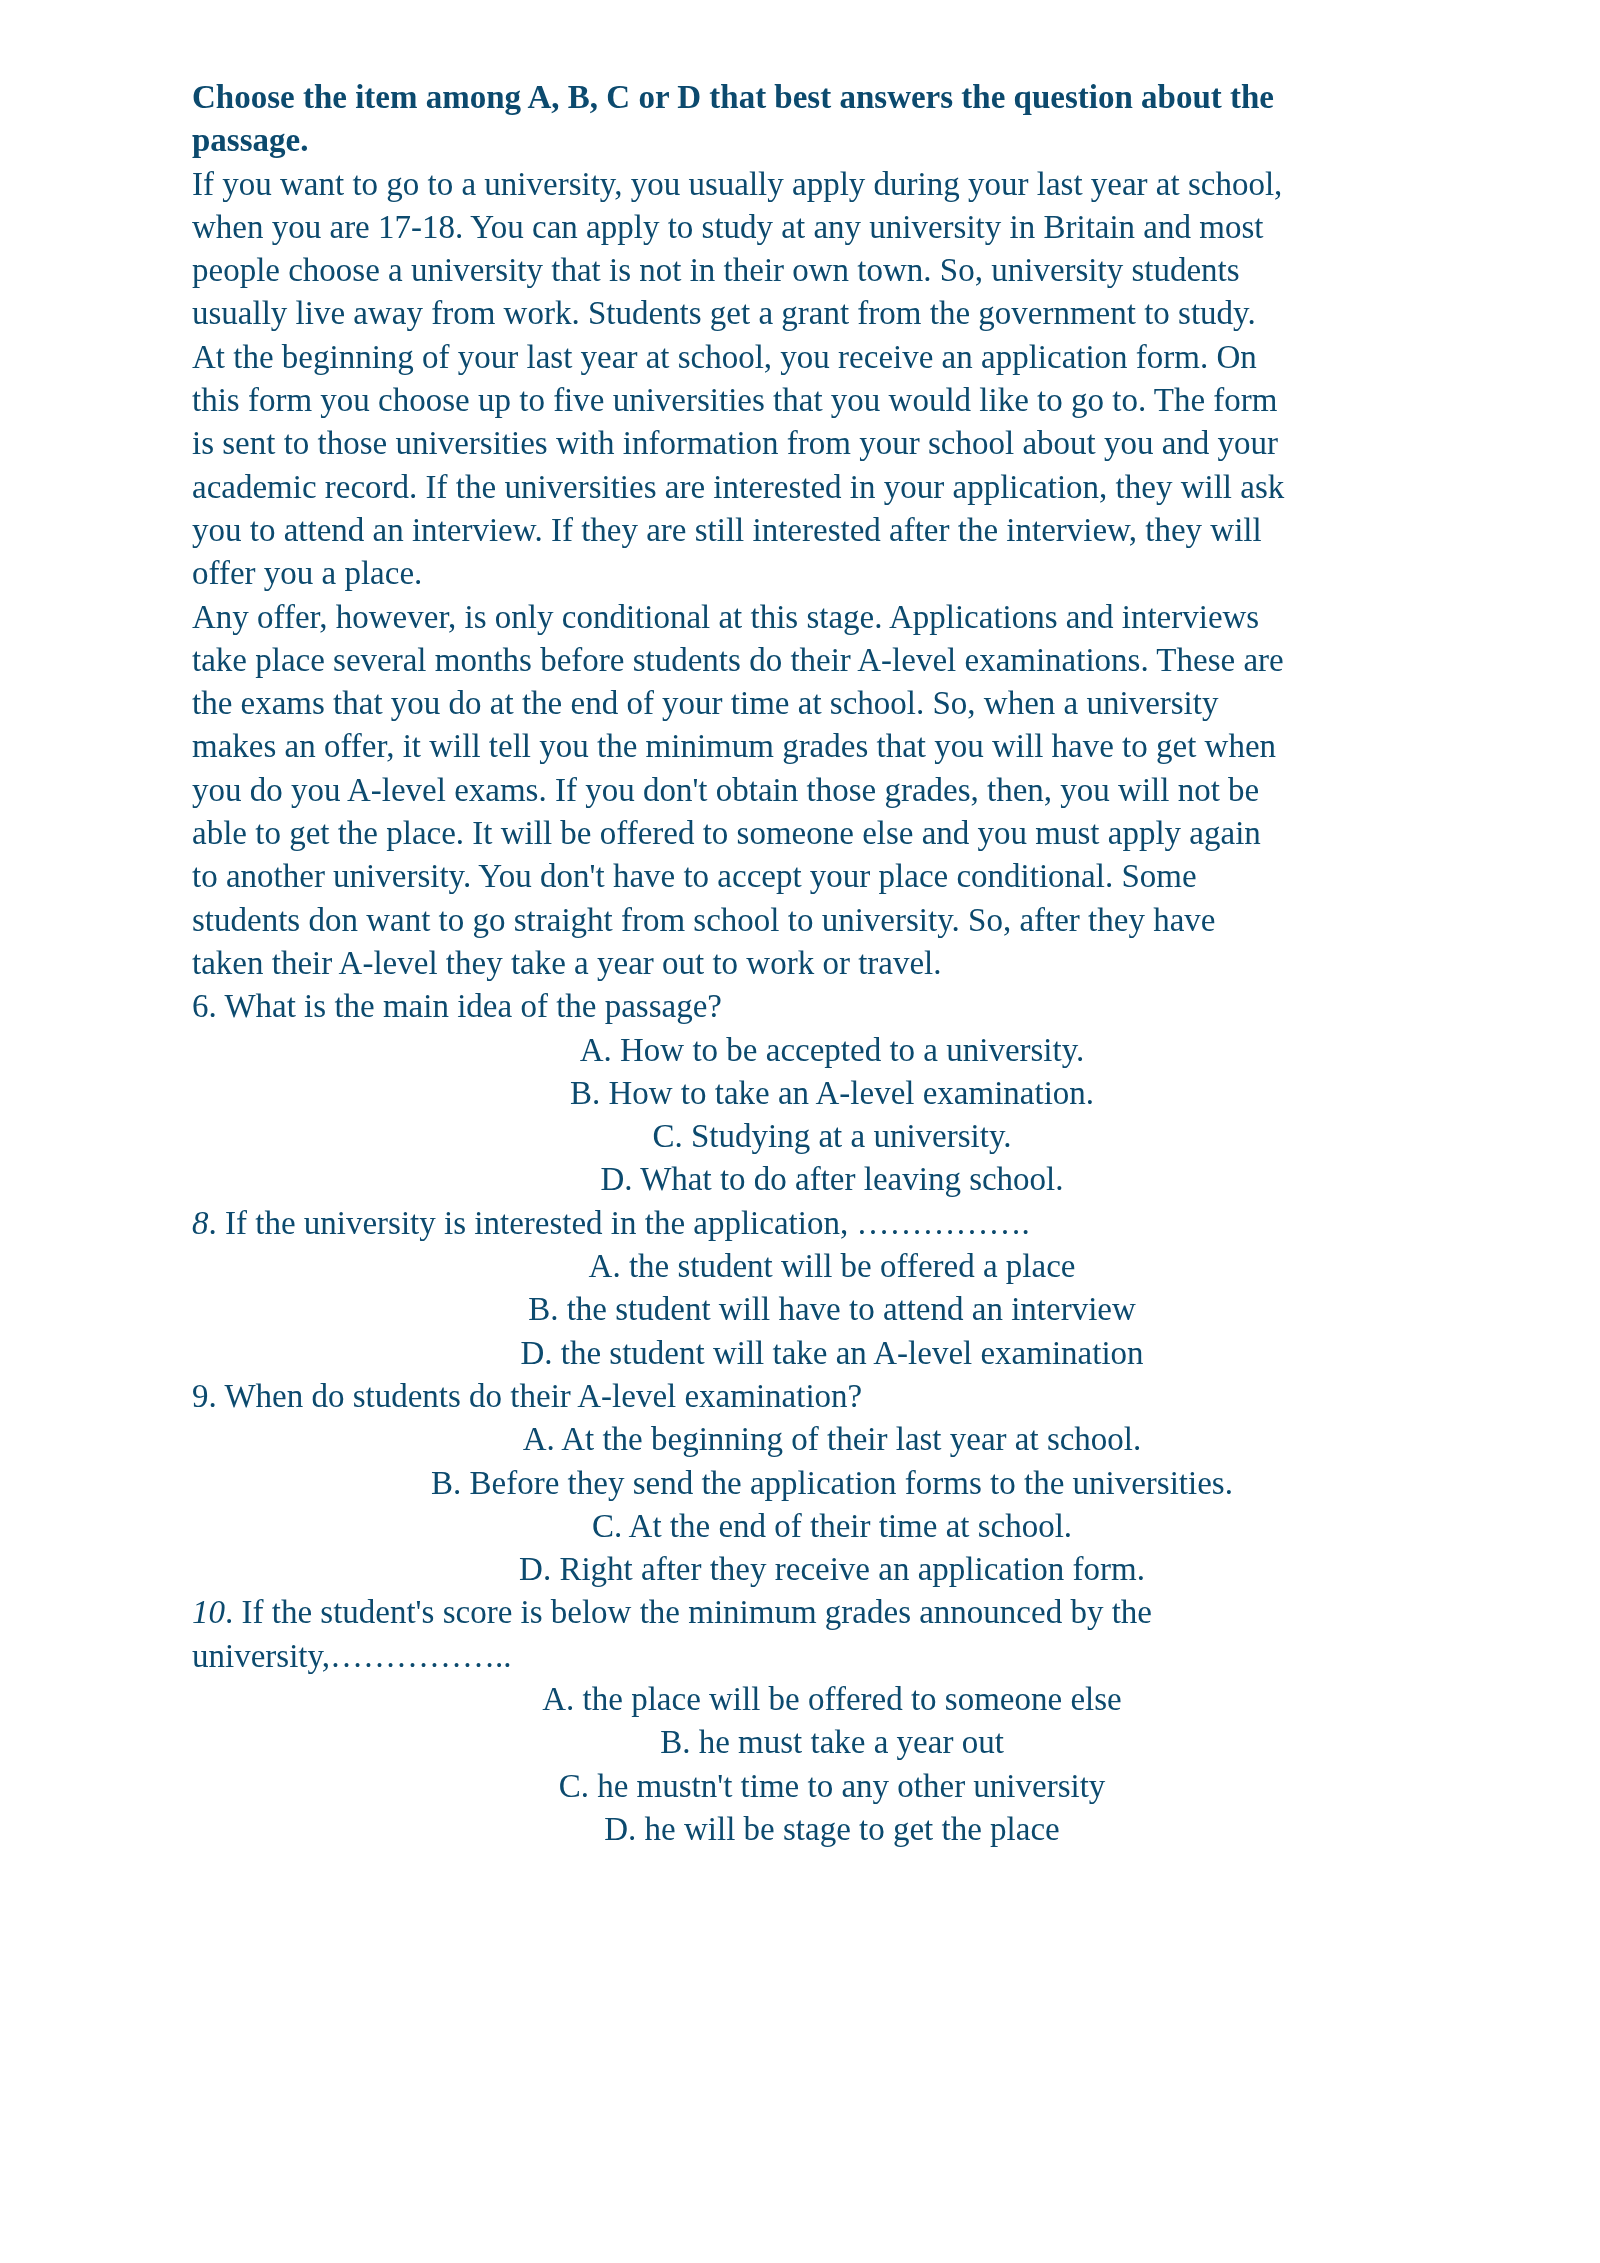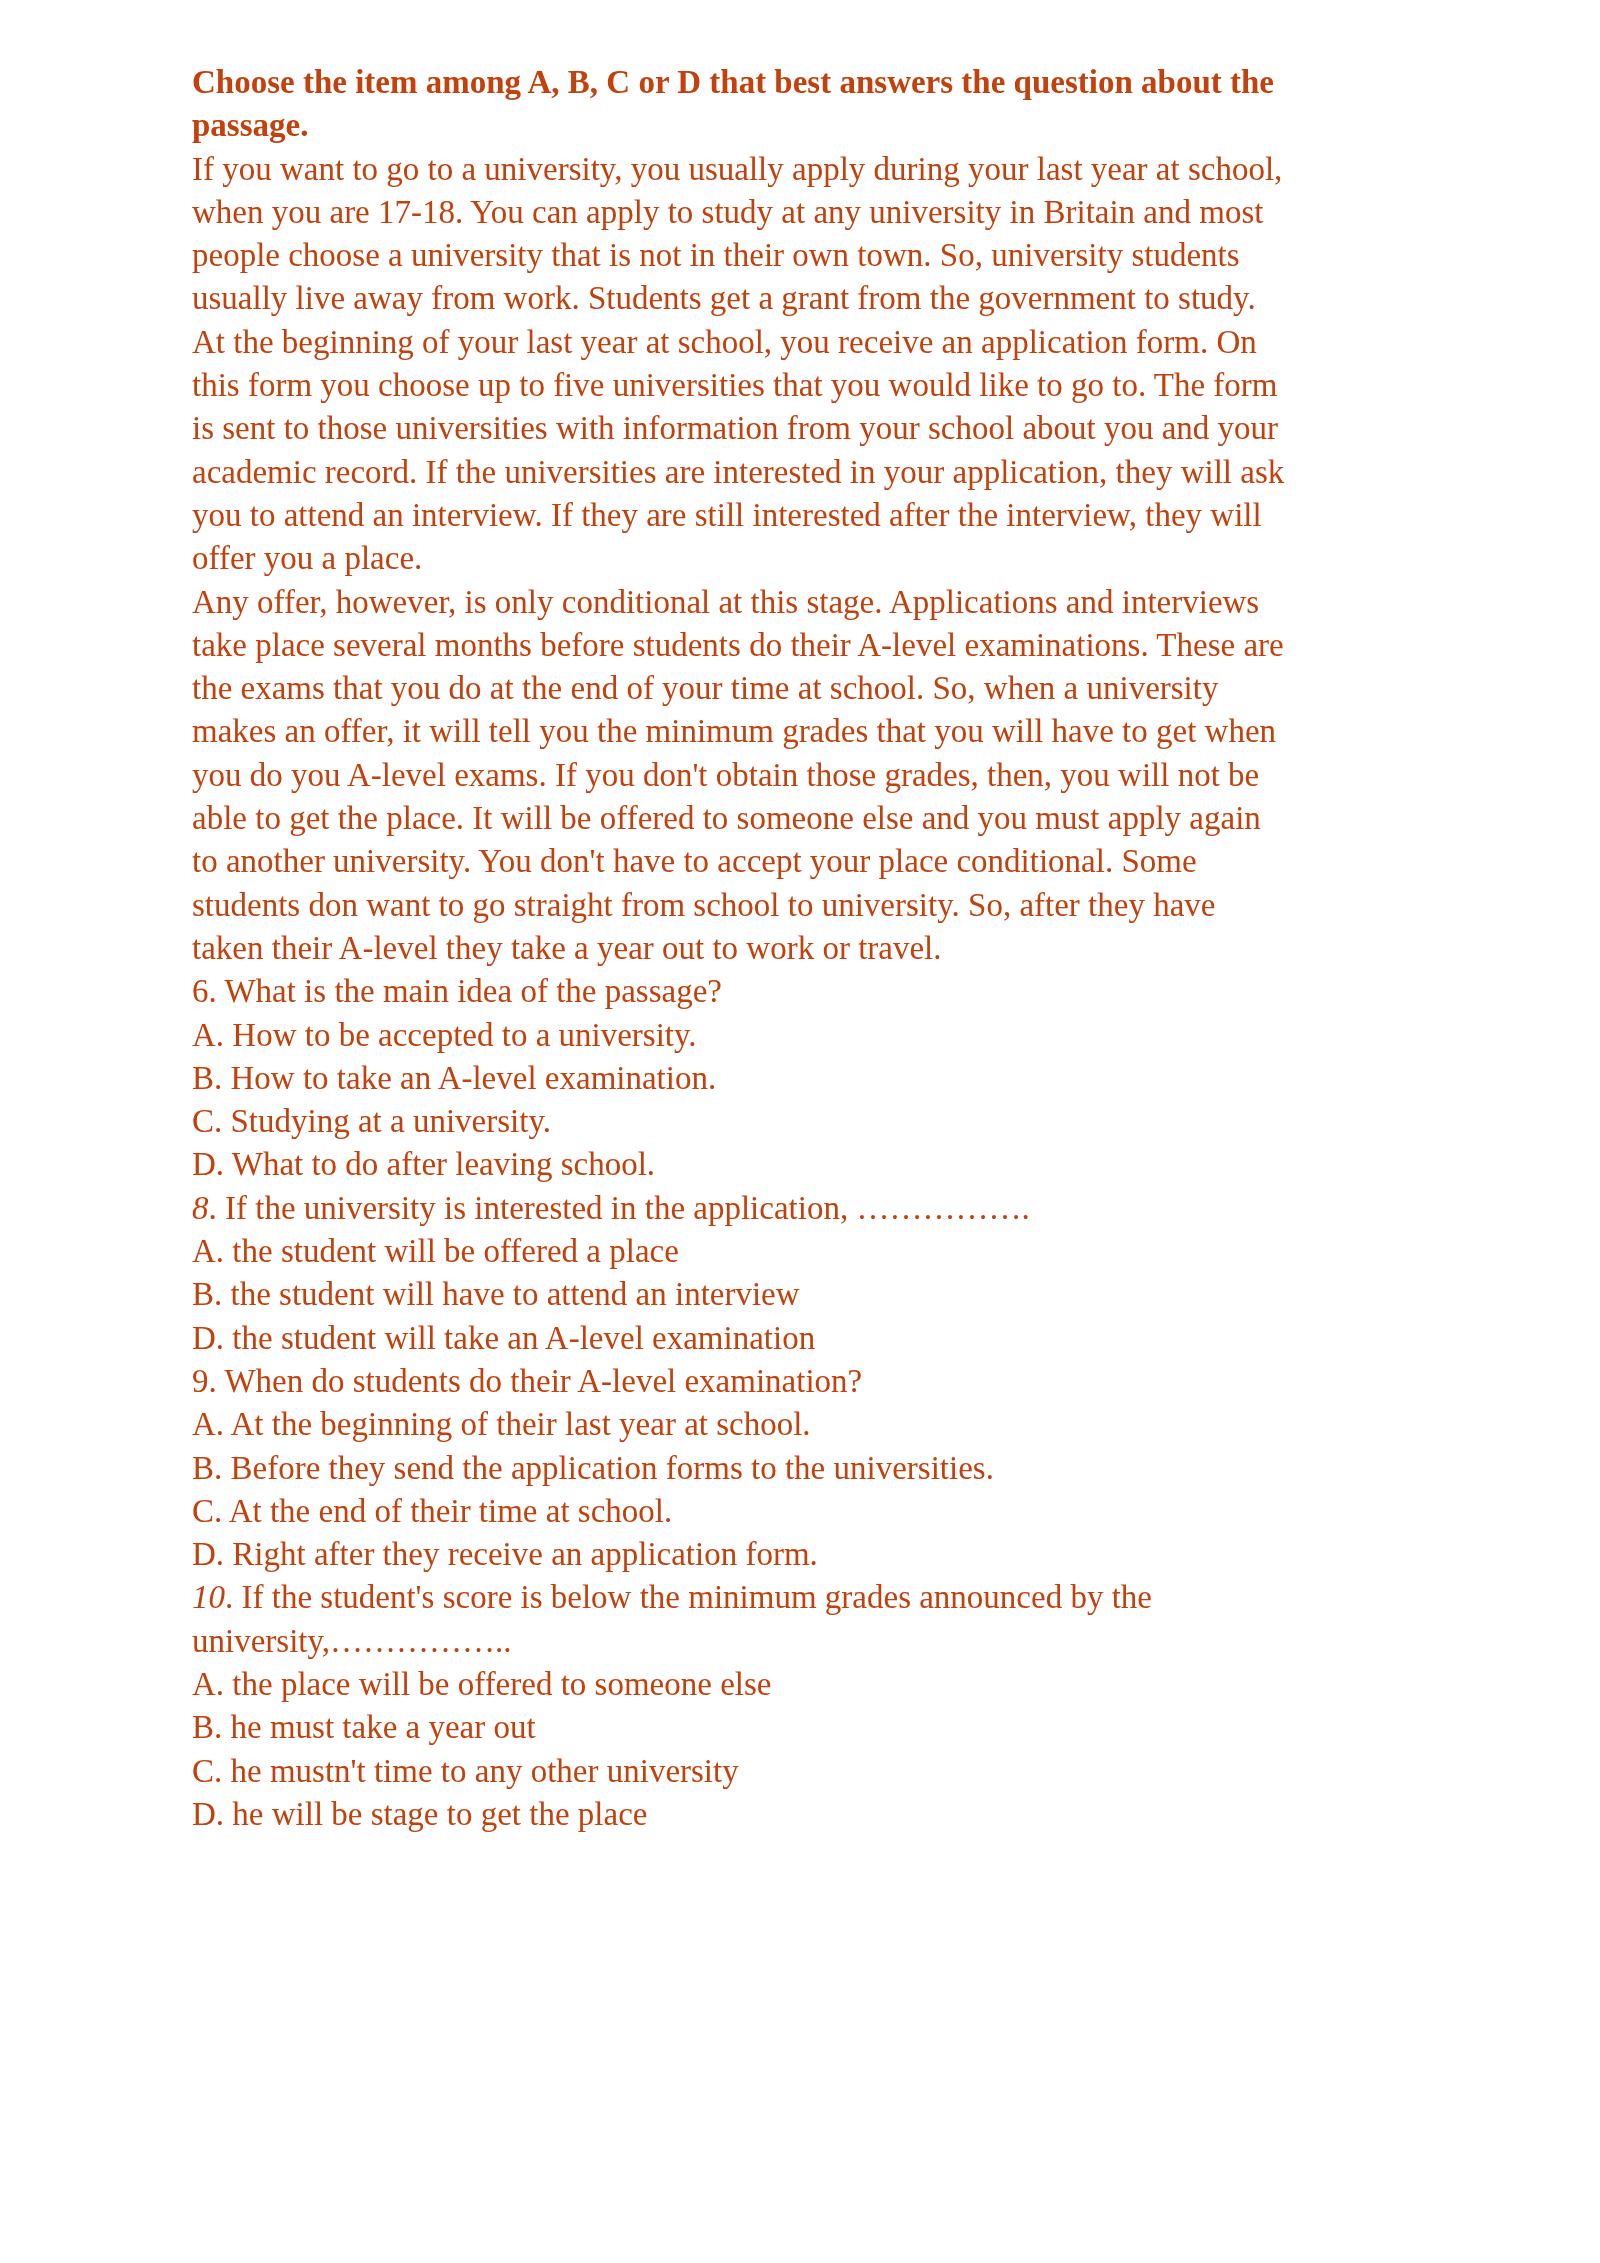--- a/index.html
+++ b/index.html
@@ -9,36 +9,36 @@
   }
   body {
     width: 1600px;
     height: 2263px;
     position: relative;
     overflow: hidden;
   }
   .page {
     position: absolute;
     left: 192px;
-    top: 61px;
+    top: 76px;
     width: 1280px;
     font-family: "Liberation Serif", "DejaVu Serif", serif;
     font-size: 33px;
     line-height: 43.3px;
-    color: #c2410c;
+    color: #0c4a6e;
   }
   .line {
     display: block;
     white-space: nowrap;
     margin: 0;
   }
   .bold { font-weight: bold; }
   .ital { font-style: italic; }
   .question { font-weight: normal; white-space: nowrap; }
-  .option { display: block; white-space: nowrap; }
+  .option { display: block; white-space: nowrap; text-align: center; }
 </style>
 </head>
 <body>
 
 <div class="page">
   <div class="line bold">
     <span>Choose the item among A, B, C or D that best answers the question about the</span>
   </div>
   <div class="line bold">
     <span>passage.</span>

